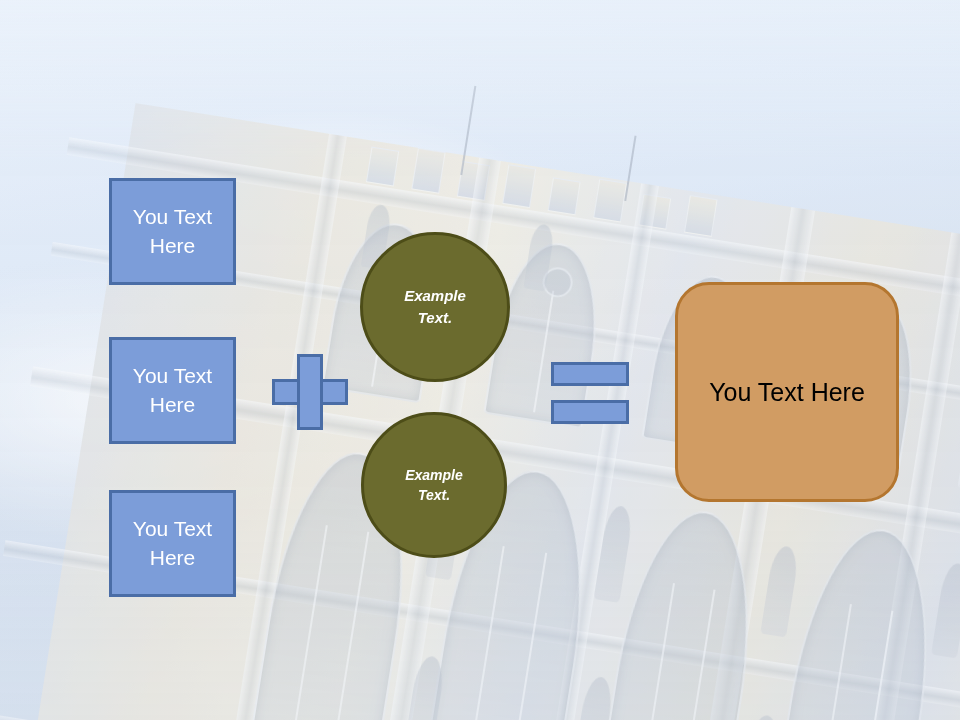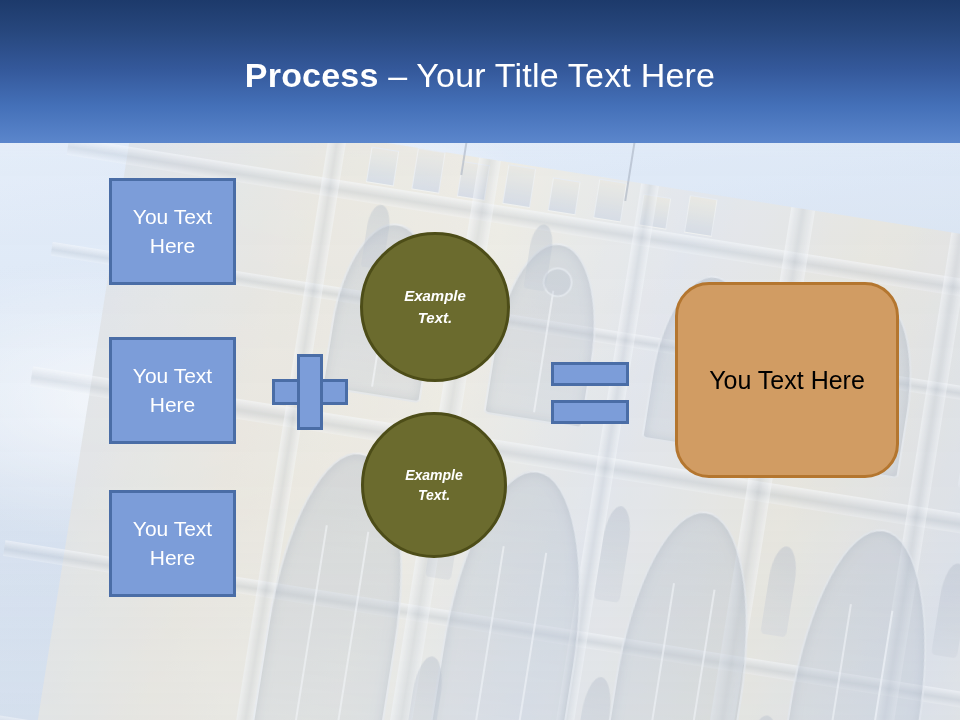--- a/index.html
+++ b/index.html
@@ -275,25 +275,20 @@
       <div class="statue" style="left:248px; top:62px;  width:22px; height:64px;"></div>
       <div class="statue" style="left:412px; top:56px;  width:22px; height:66px;"></div>
 
       <div class="spire" style="left:332px; top:-70px; height:90px;"></div>
       <div class="spire" style="left:498px; top:-46px; height:66px;"></div>
     </div>
 
     <div class="photo-veil"></div>
   </div>
 
-  <div class="header">
-    <div class="title">
-      <span class="strong">Process</span><span class="rest"> – Your Title Text Here</span>
-    </div>
-  </div>
 
   <div class="bluebox" style="left:109px; top:178px; width:127px; height:107px;">
     <div>
       <span>You Text</span><br>
       <span>Here</span>
     </div>
   </div>
 
   <div class="bluebox" style="left:109px; top:337px; width:127px; height:107px;">
     <div>
@@ -327,17 +322,17 @@
       <span>Example</span><br>
       <span>Text.</span>
     </div>
   </div>
 
   <div class="equals" style="left:551px; top:362px;">
     <div class="ebar e1"></div>
     <div class="ebar e2"></div>
   </div>
 
-  <div class="orangebox" style="left:675px; top:282px; width:224px; height:196px;">
+  <div class="orangebox" style="left:675px; top:282px; width:224px; height:220px;">
     <span>You Text Here</span>
   </div>
 
 </div>
 
 </body></html>

